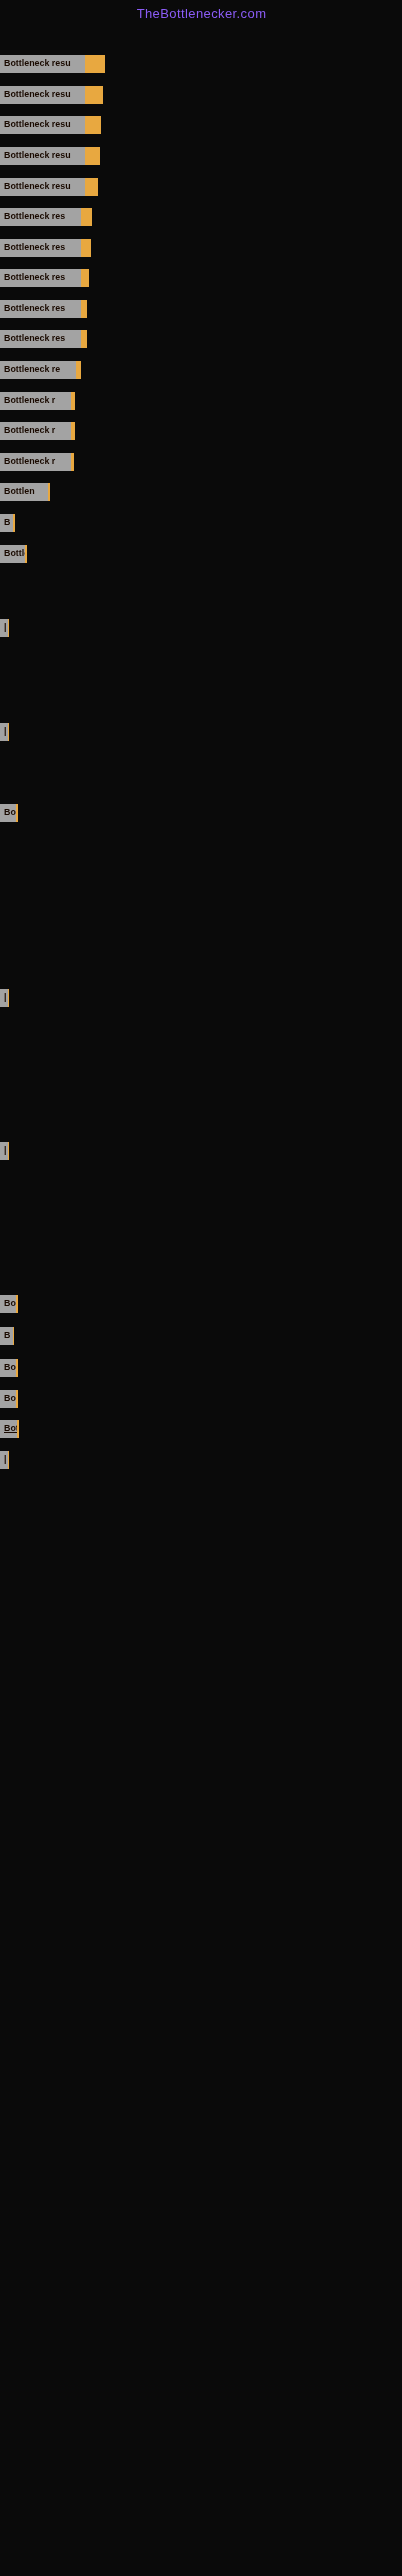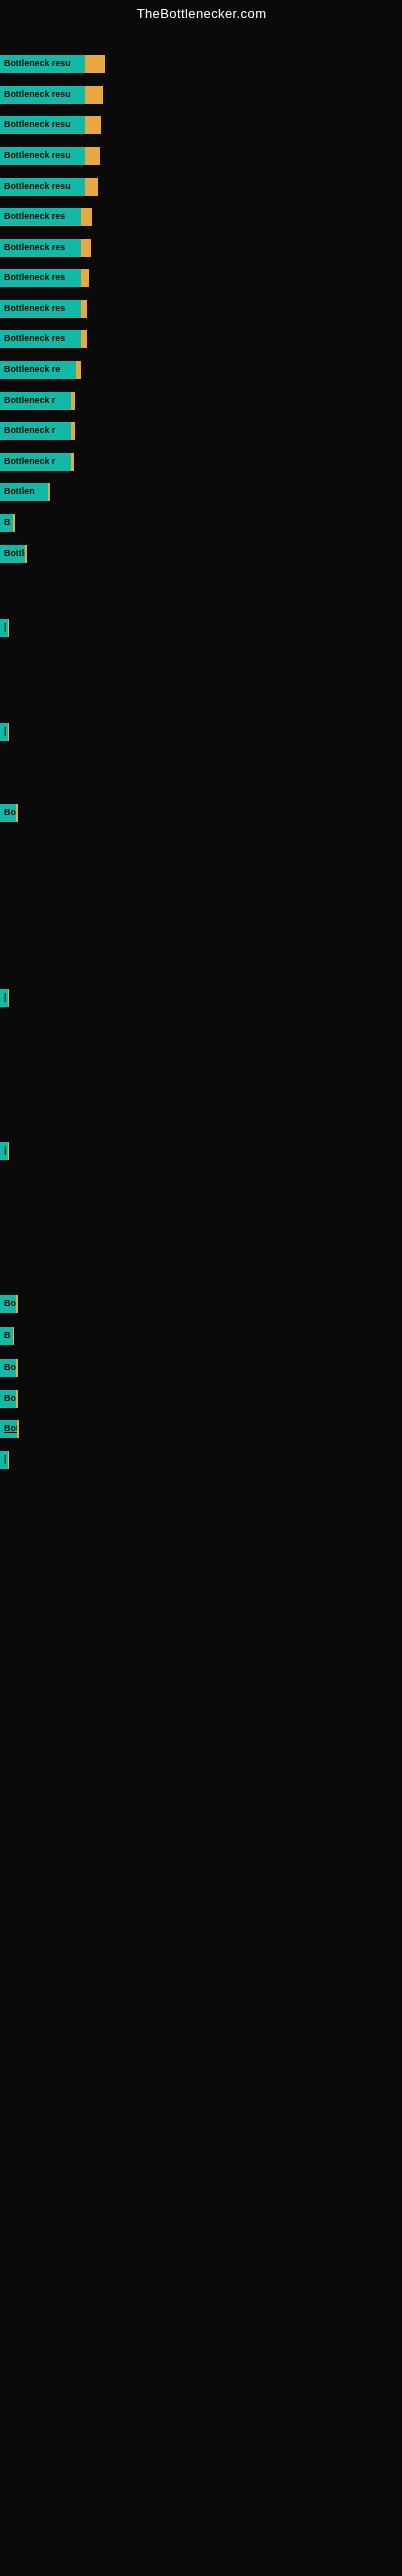--- a/index.html
+++ b/index.html
@@ -12,35 +12,35 @@
       background-color: #0a0a0a;
       width: 403px;
       min-height: 2576px;
       font-family: Arial, sans-serif;
       position: relative;
       overflow-x: hidden;
     }
 
     .site-title {
       text-align: center;
-      color: #ffffff;
+      color: #8b5cf6;
       font-size: 13px;
       padding: 6.4px 0;
       letter-spacing: 0.4px;
     }
 
     .bar-container {
       position: absolute;
       left: 0;
       display: flex;
       align-items: center;
     }
 
     .bar-label {
-      background-color: #14b8a6;
+      background-color: #a3a3a3;
       color: #1a0a00;
       font-size: 8.9px;
       font-weight: bold;
       padding: 2.4px 4px;
       white-space: nowrap;
       overflow: hidden;
       display: inline-block;
       height: 17.7px;
       line-height: 13px;
     }

